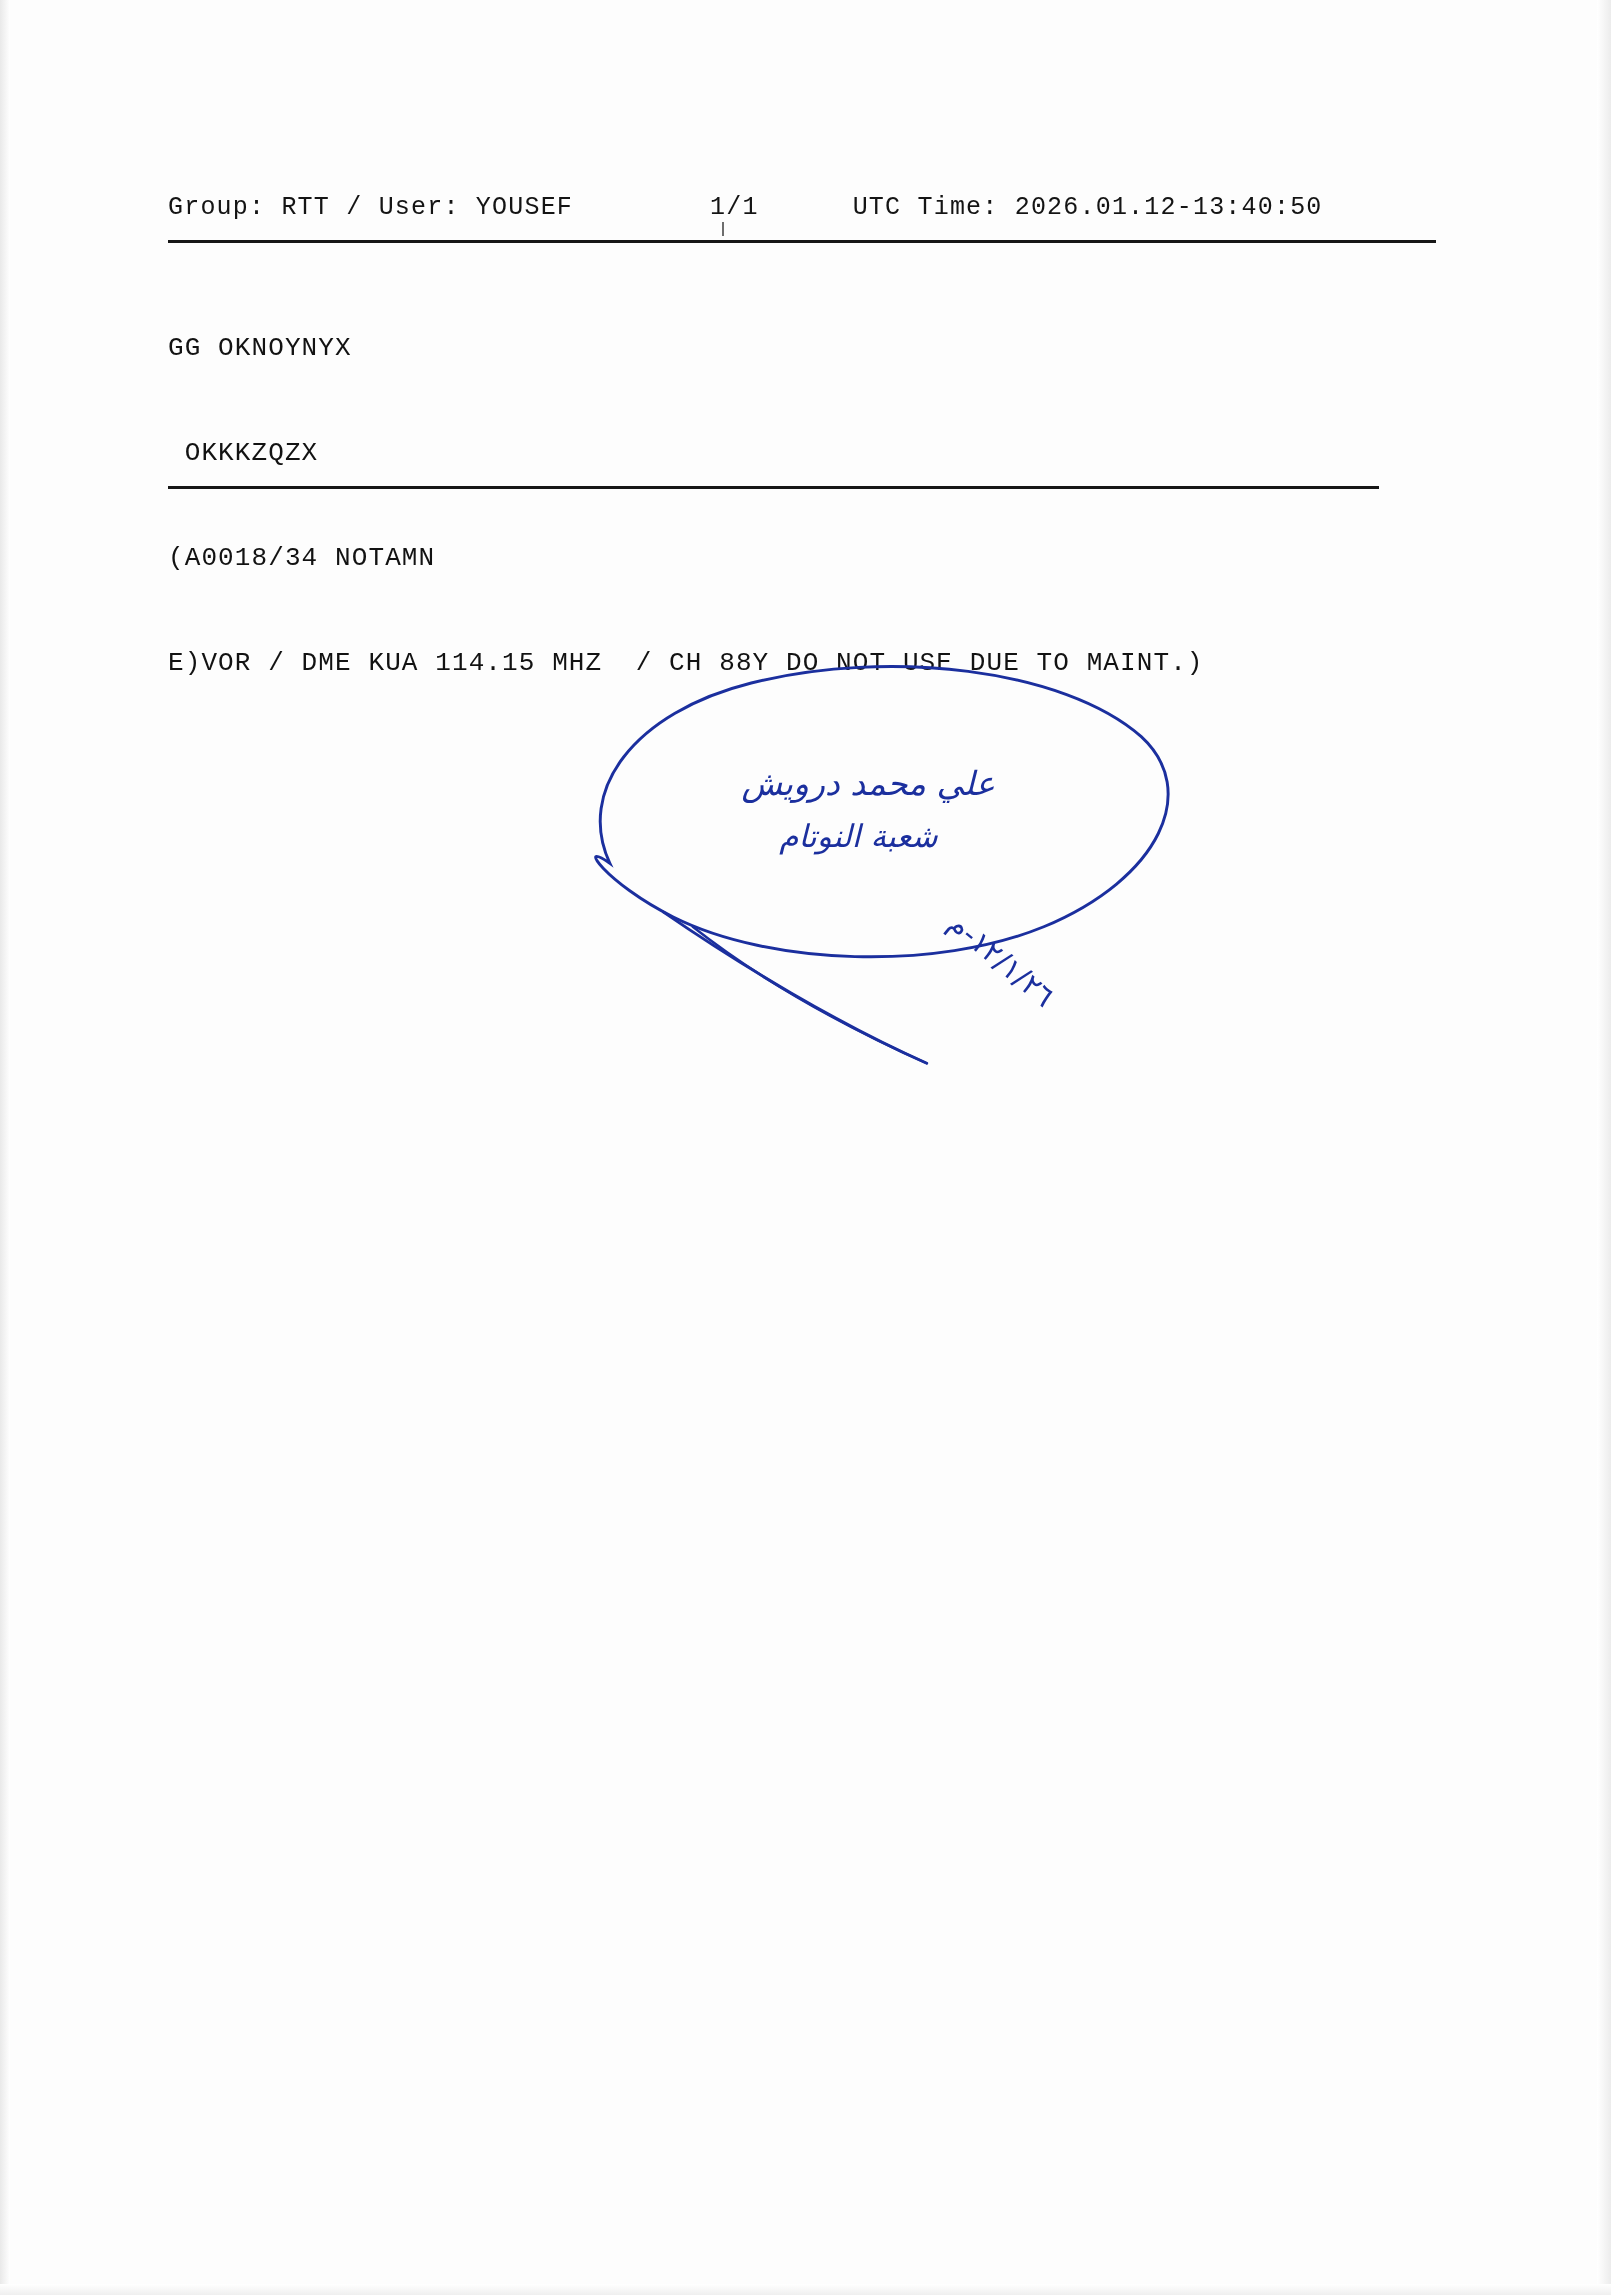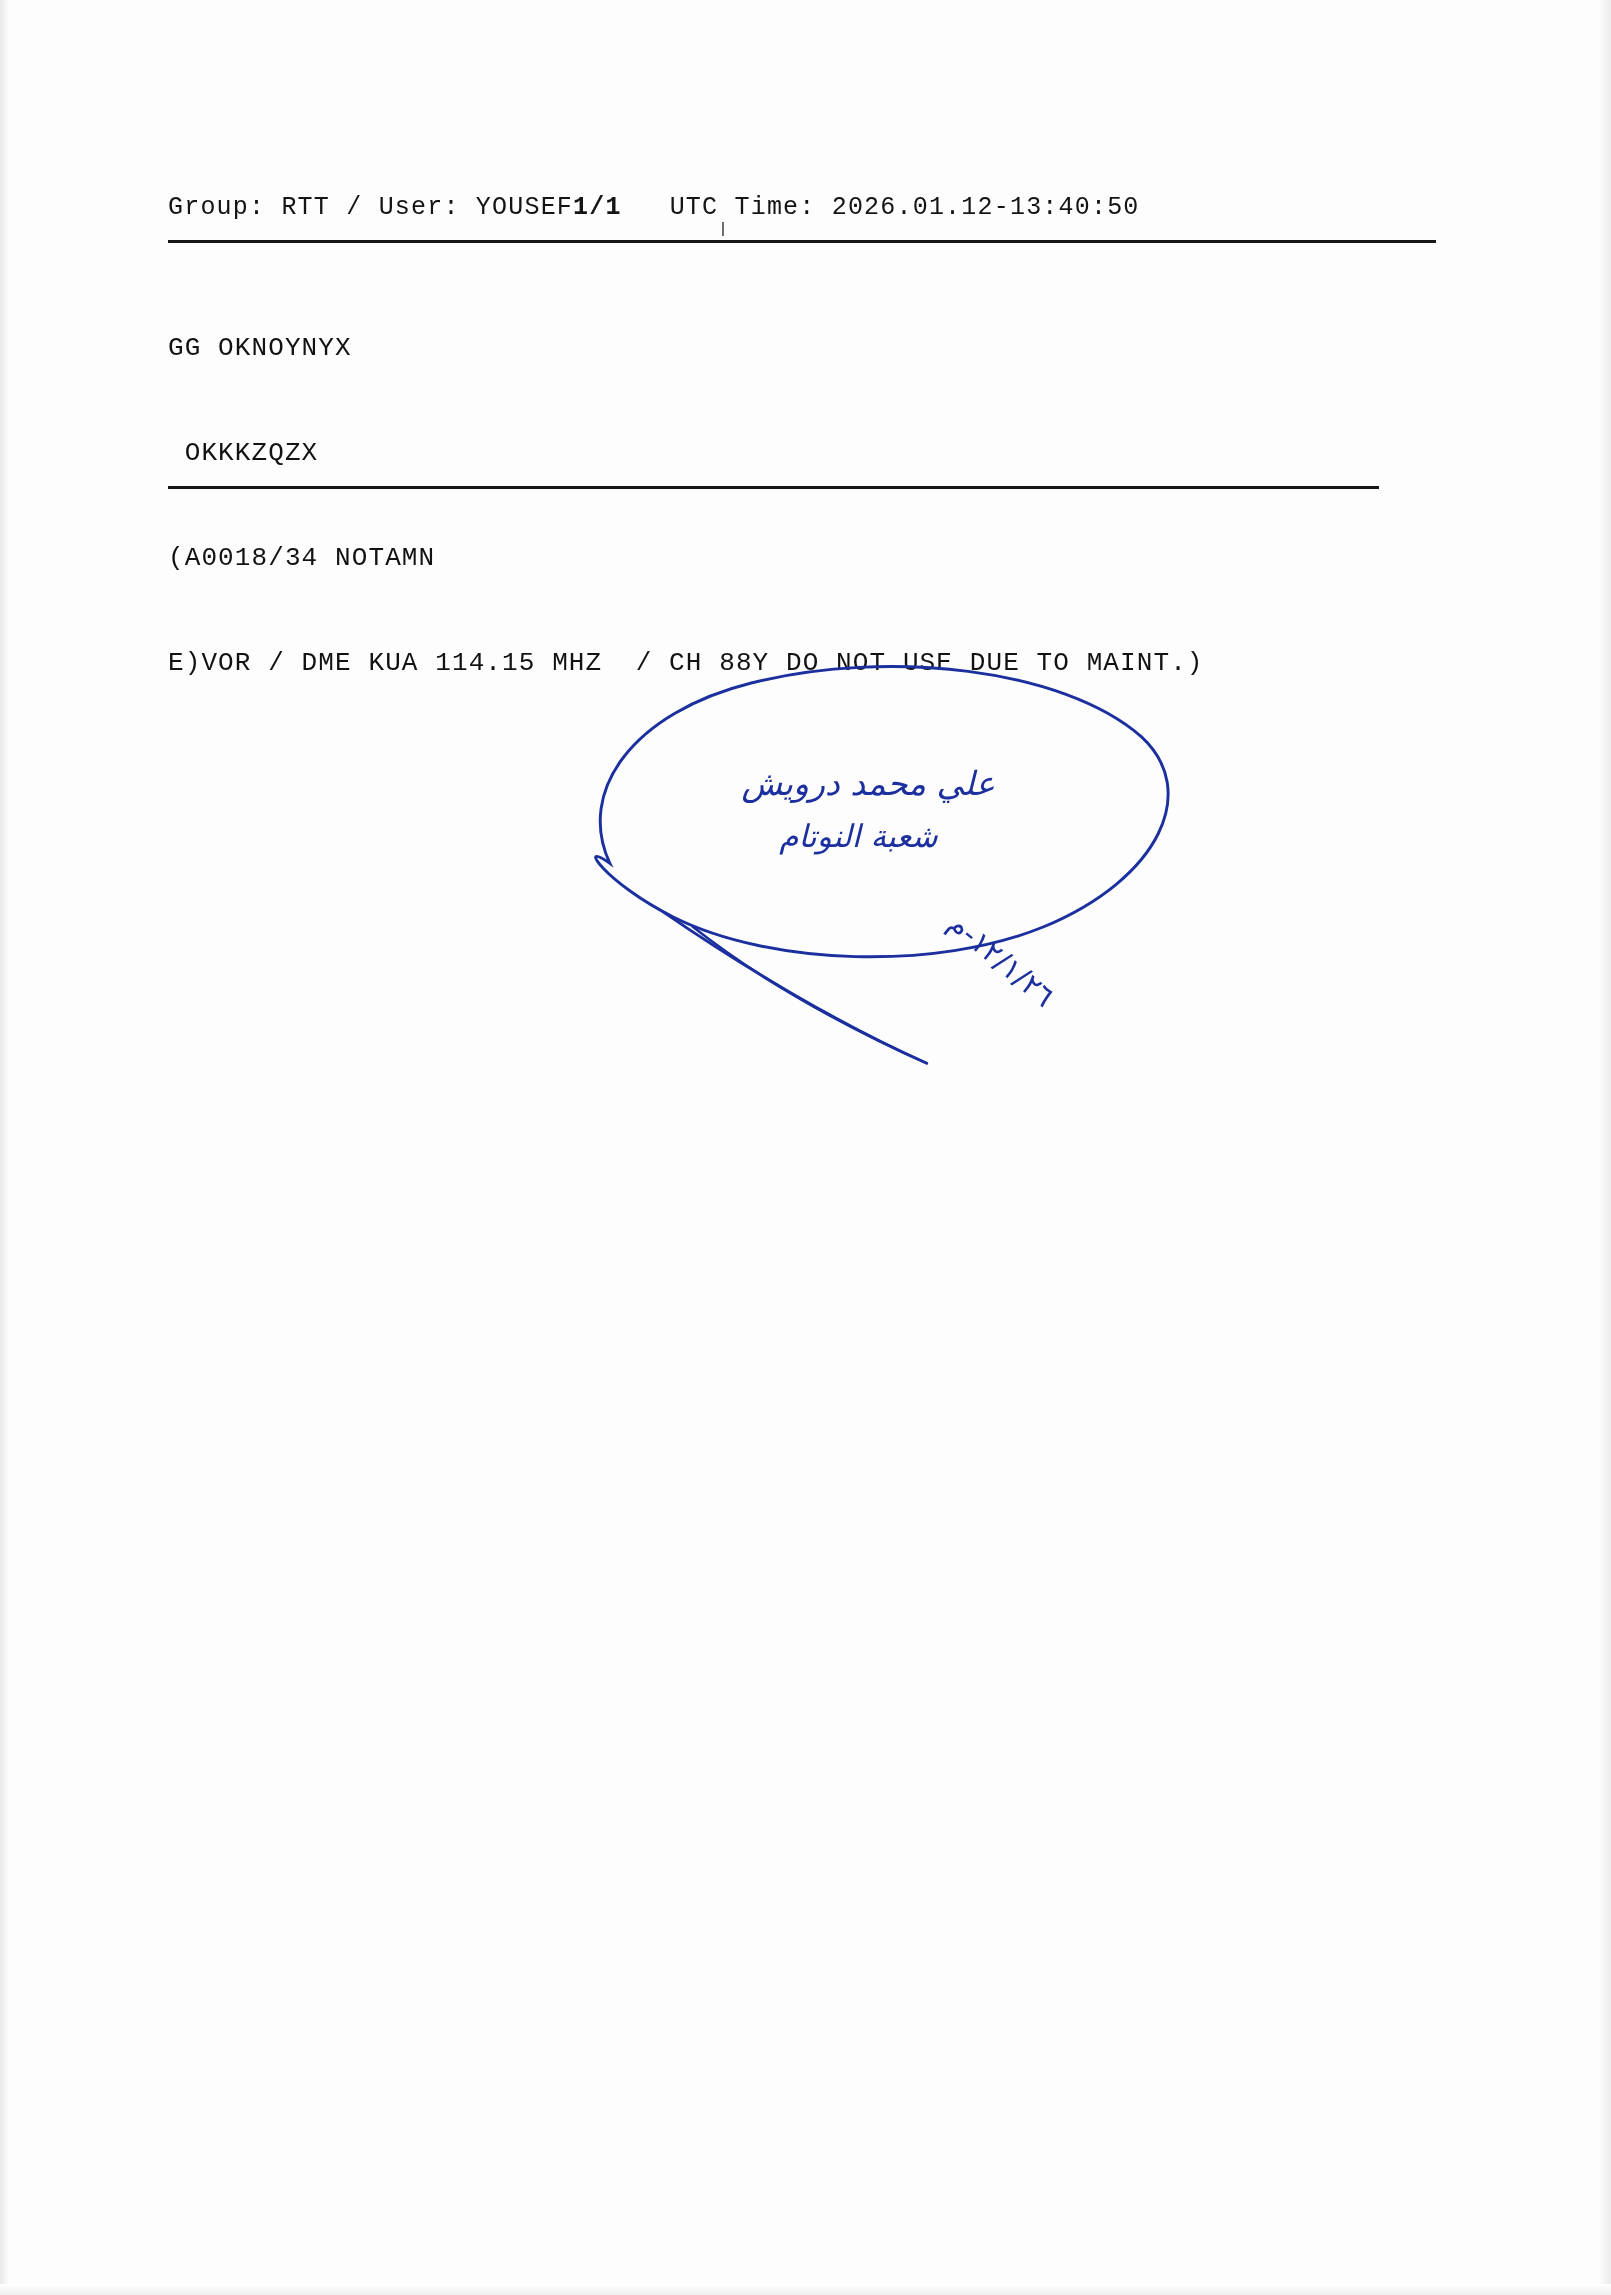--- a/index.html
+++ b/index.html
@@ -50,25 +50,25 @@
     top: 193px;
     width: 1268px;
     font-size: 25px;
     letter-spacing: 1.2px;
     white-space: nowrap;
     color: #141414;
   }
   .header-group { display: inline-block; }
   .header-page {
     display: inline-block;
-    font-weight: bold;
+    margin-left: 137px;
   }
   .header-time {
     display: inline-block;
-    margin-left: 48px;
+    margin-left: 94px;
   }
 
   .rule {
     position: absolute;
     background: #171717;
   }
   .rule-top {
     left: 168px;
     top: 240px;
     width: 1268px;

